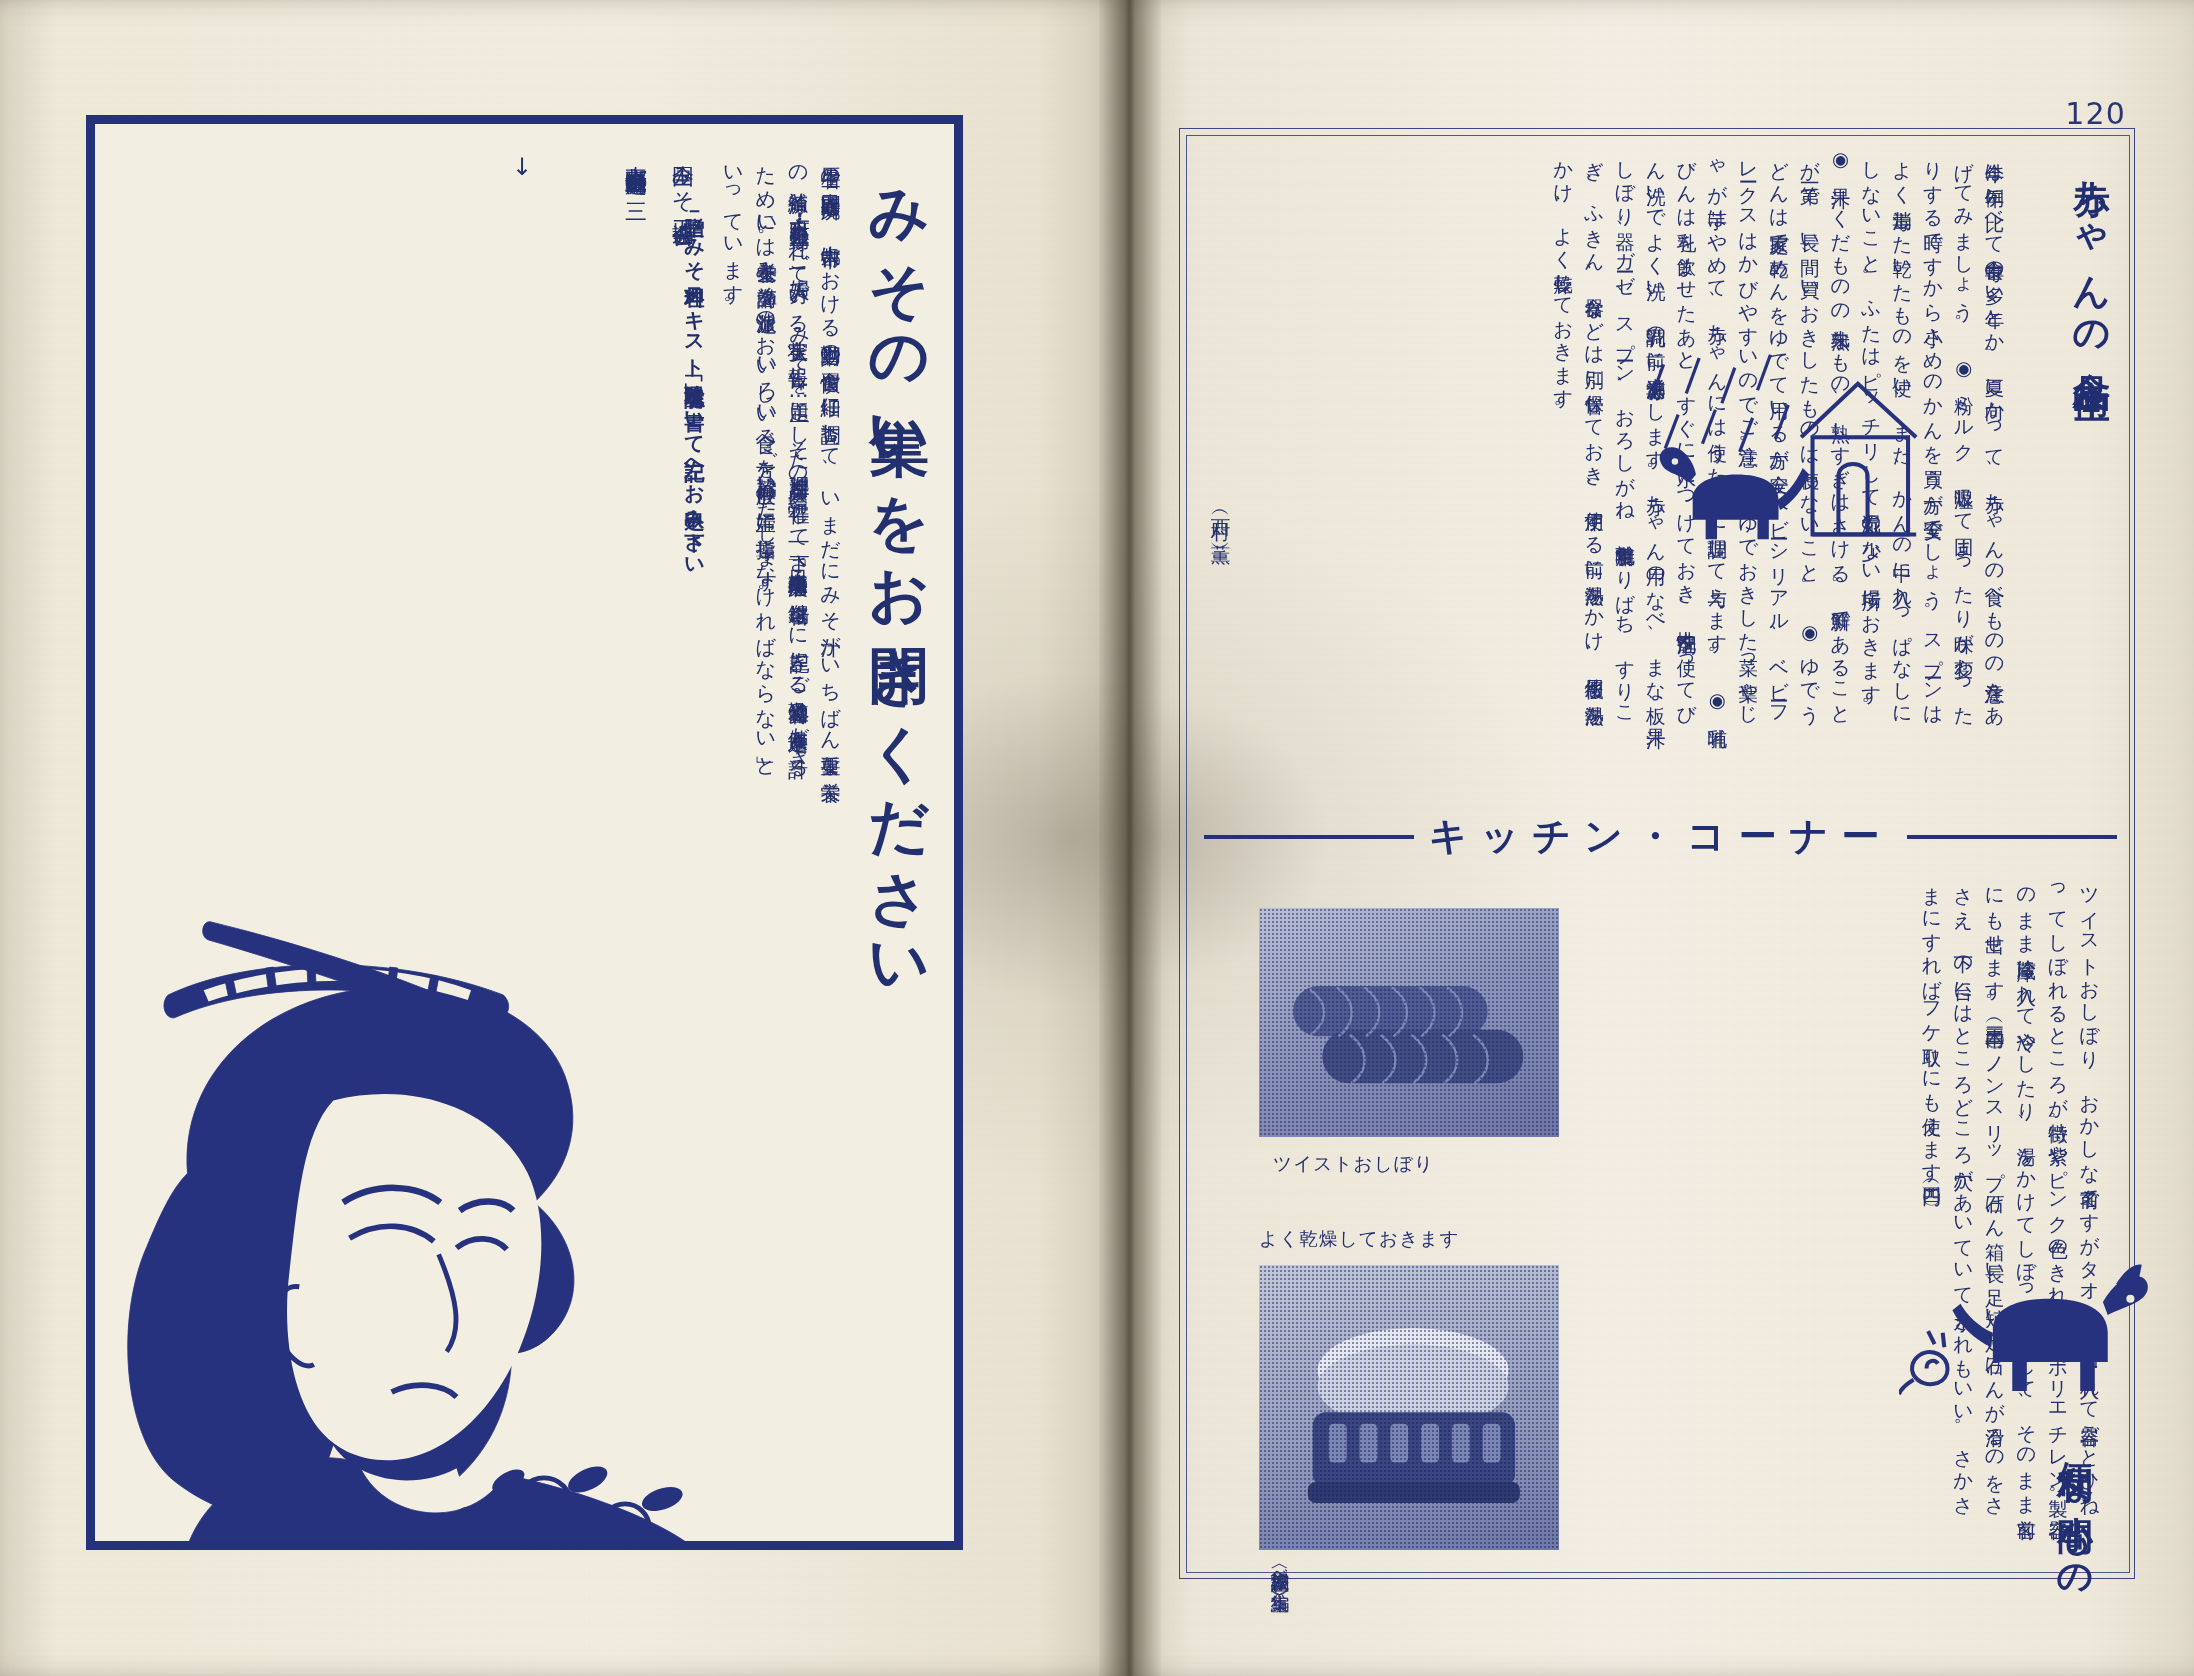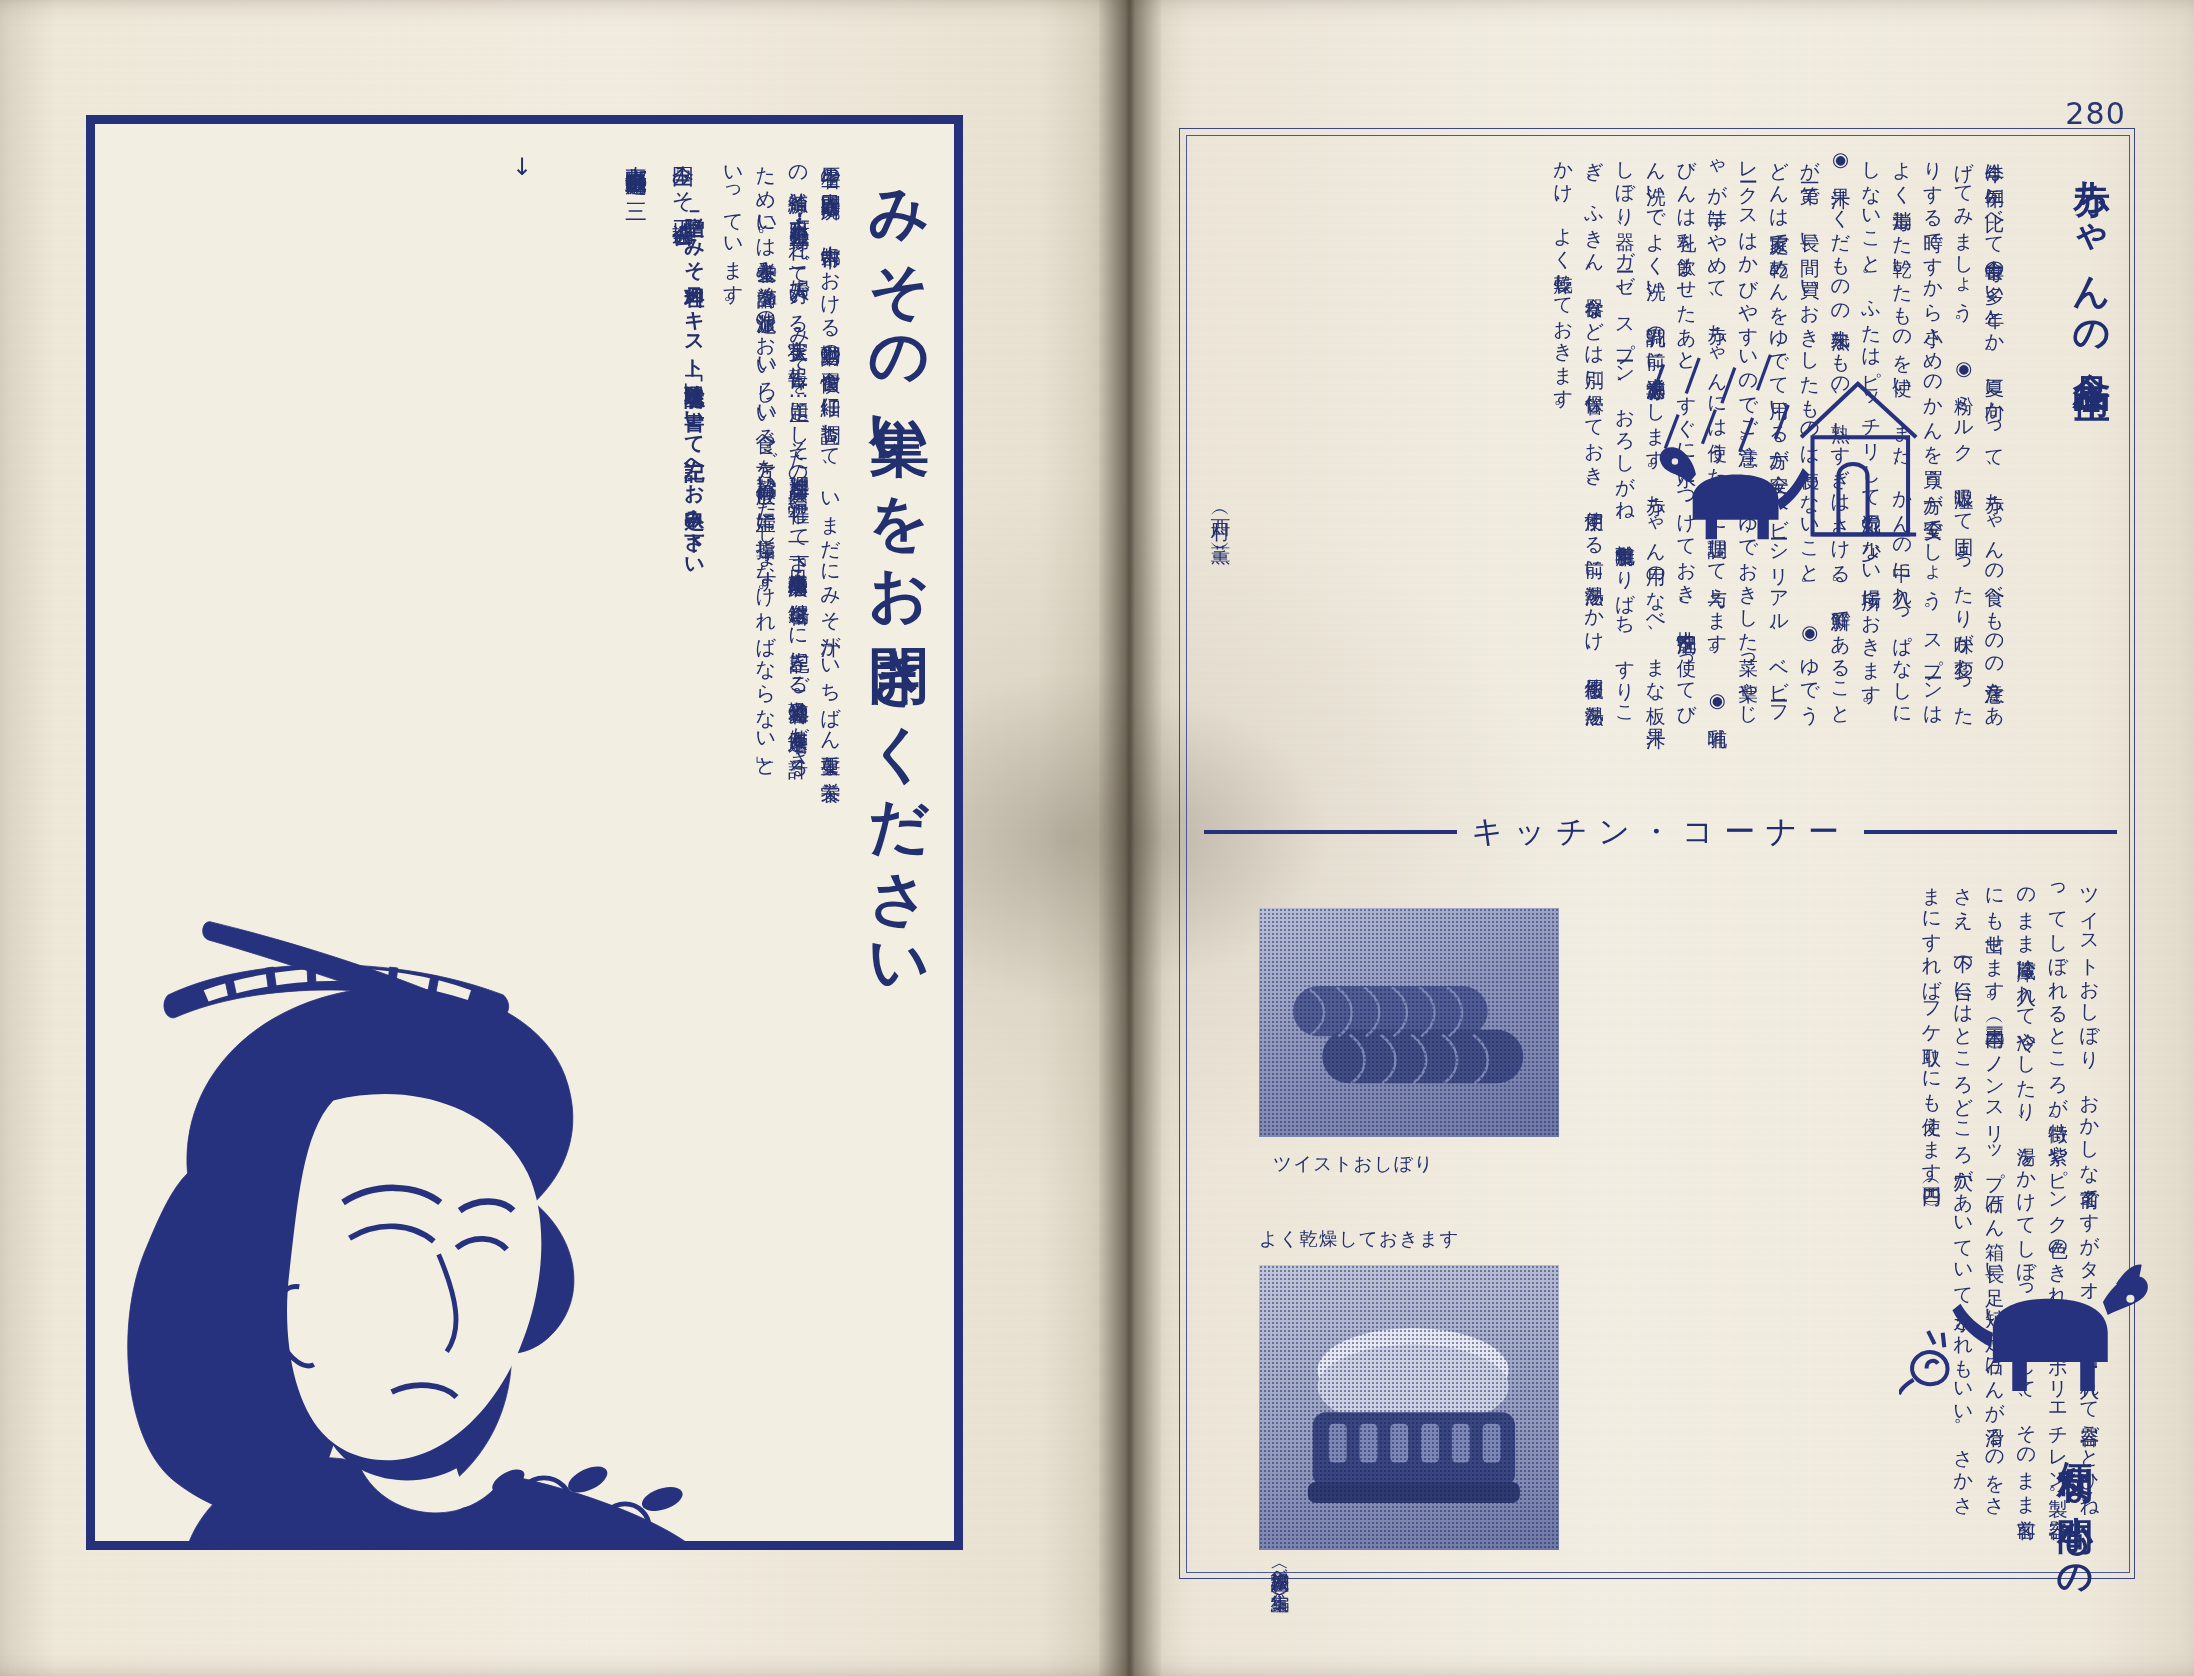--- a/index.html
+++ b/index.html
@@ -204,22 +204,22 @@
     display: flex;
     align-items: center;
     gap: 14.6px;
   }
   .kitchen-head .rule {
     flex: 1;
     height: 4px;
     background: #26317c;
   }
   .kitchen-head .kc-label {
-    font-size: 31px;
-    font-weight: normal;
+    font-size: 38px;
+    font-weight: bold;
     color: #212f72;
     letter-spacing: 0.34em;
     white-space: nowrap;
   }
 
   .kc-body {
     position: absolute;
     right: 89px;
     top: 874px;
     height: 632px;
@@ -362,21 +362,21 @@
           </g>
         </svg>
 
       </div>
     </div>
   </div>
 
   <div class="page page-right">
     <div class="paper-grain"></div>
 
-    <div class="page-number">280</div>
+    <div class="page-number">120</div>
 
     <div class="content-frame"></div>
     <div class="content-frame inner2"></div>
 
     <div class="article-title">赤ちゃんの食品衛生</div>
     <div class="article-body">今年は例年に比べて食中毒の多い年とか。夏に向かって、赤ちゃんの食べものの注意をあげてみましょう。
 ◉粉ミルク　吸湿して固まったり味が変わったりする時ですから小さめのかんを買う方が安全でしょう。スプーンはよく消毒した乾いたものを使い、また、かんの中に入れっぱなしにしないこと。ふたはピッチリして湿気の少ない場所におきます。
 ◉果汁　くだものの未熟なもの、熟しすぎはさける。新鮮であることが第一で、長い間、買いおきしたものは使わないこと。
 ◉ゆでうどんは家庭で乾めんをゆでて用いる方が安全。ベビーシリアル、ベビーフレークスはかびやすいのでご注意。
 ◉ゆでおきした菜っ葉やじゃが芋はやめて、赤ちゃんには使うたびに調理して与えます。

